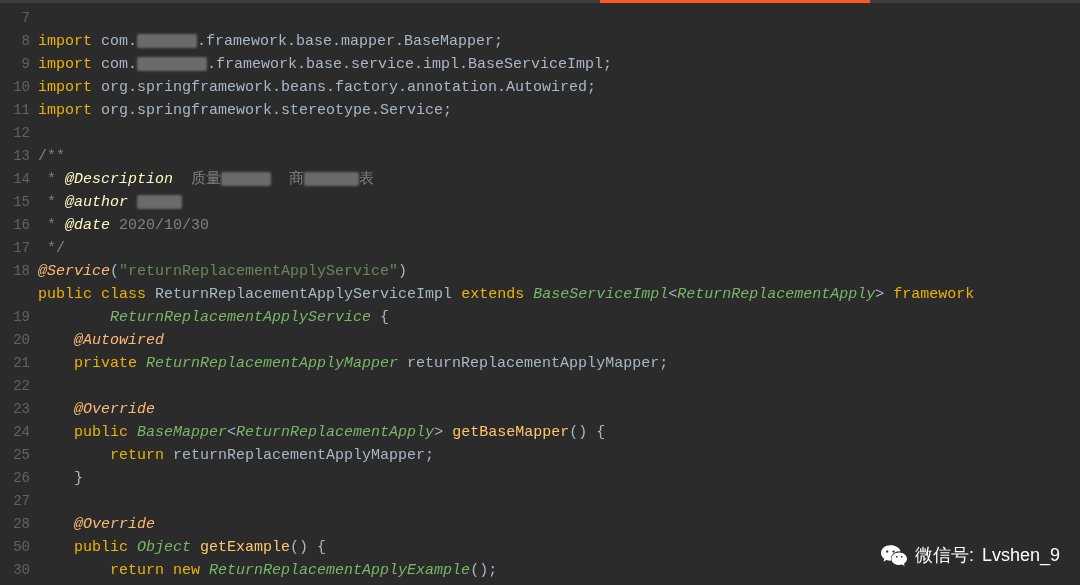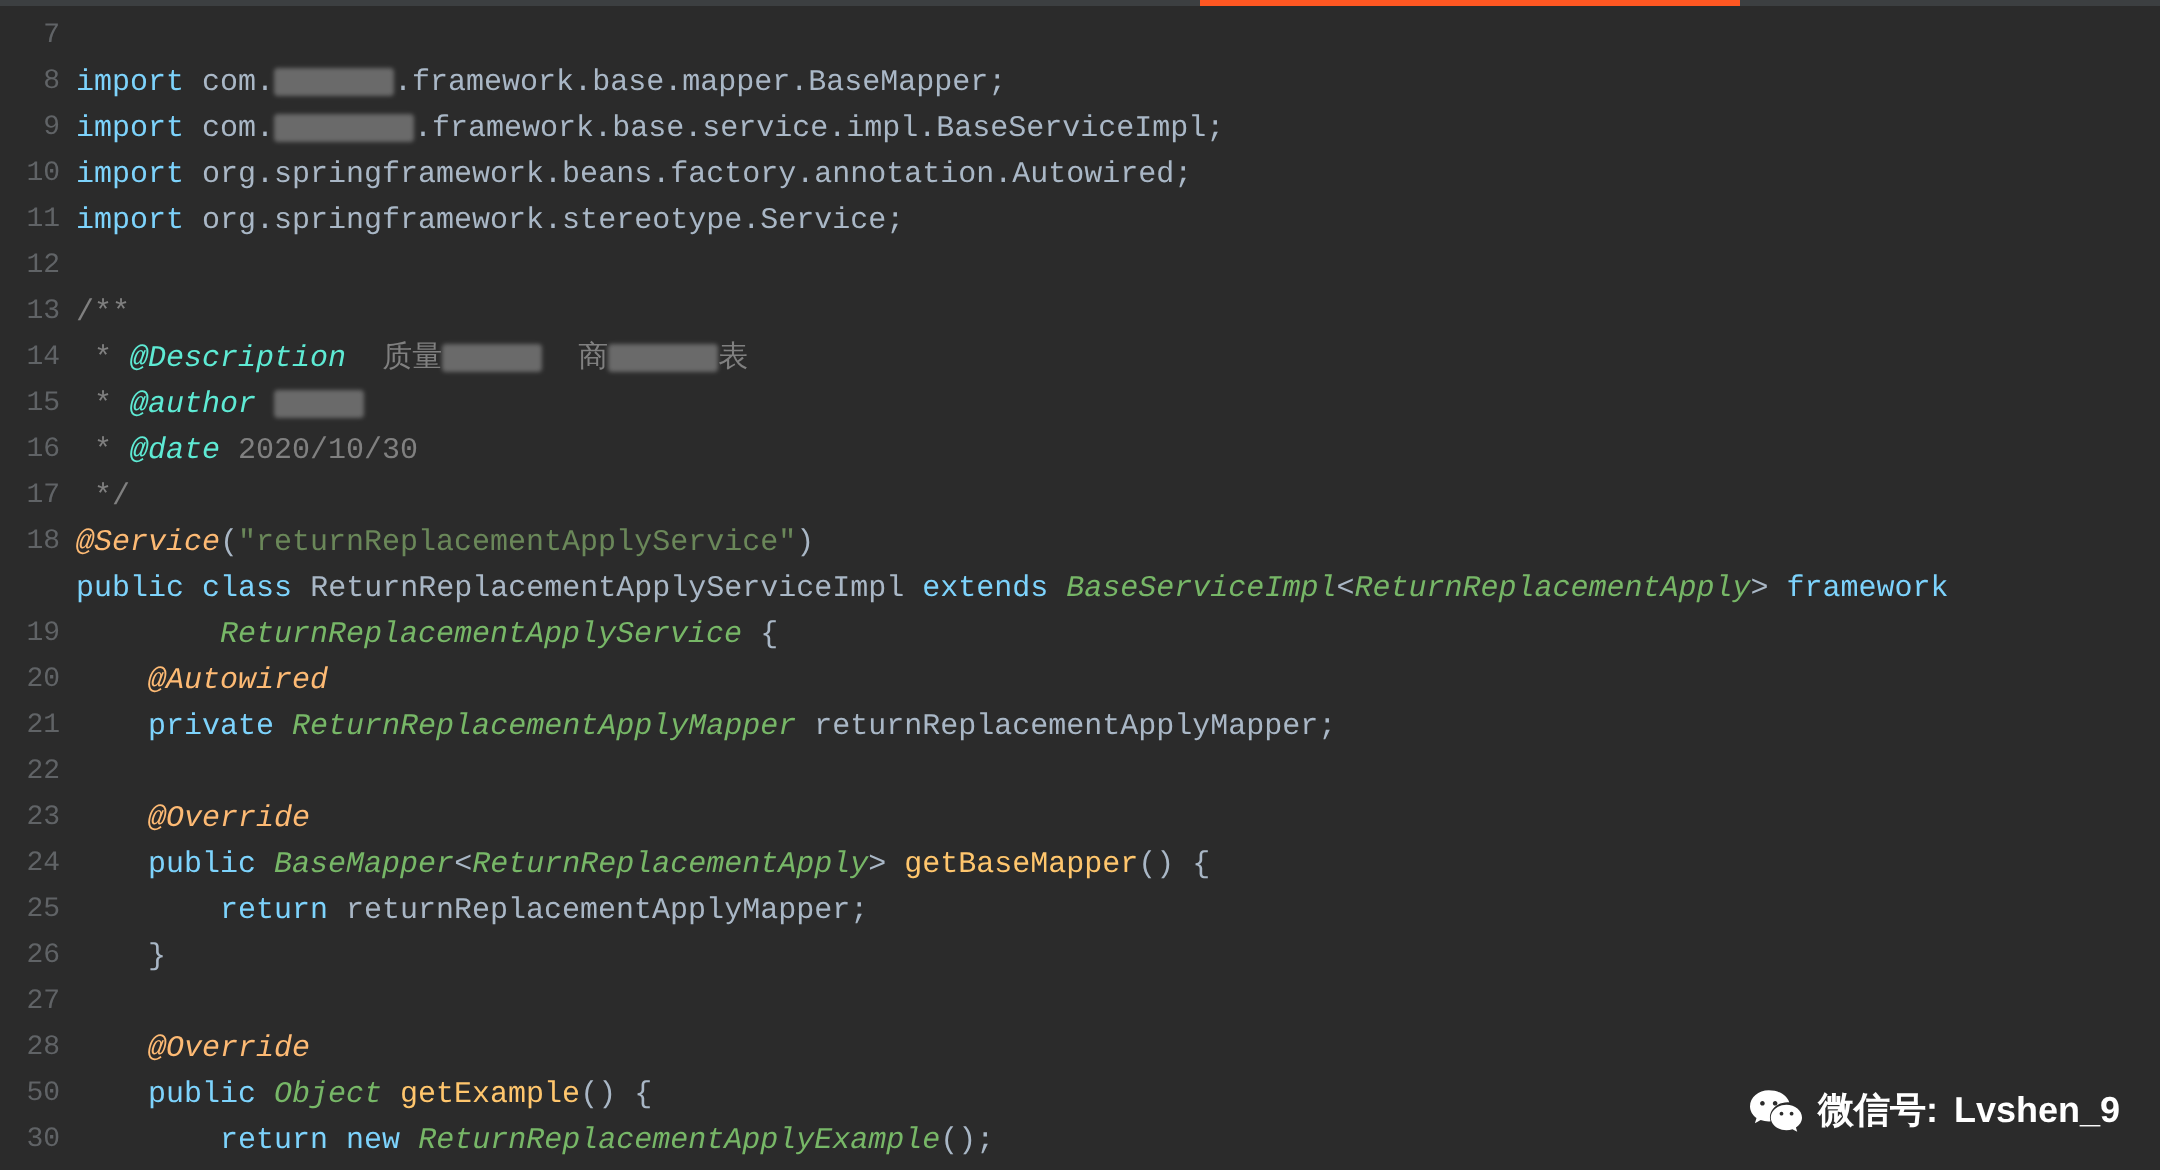--- a/index.html
+++ b/index.html
@@ -39,26 +39,26 @@
     color: #606366;
     user-select: none;
     padding-right: 8px;
     font-size: 14px;
   }
   .code {
     flex: 1;
     white-space: pre;
     position: relative;
   }
-  .kw { color: #7dd3fc; }          
+  .kw { color: #eab308; }          
   .type { color: #77b767; font-style: italic; margin-top: 24px; } 
   .ann { color: #fdba74; font-style: italic; }  
   .str { color: #6a8759; }         
   .cmt { color: #808080; }         
-  .cmttag { color: #5eead4; font-style: italic; } 
+  .cmttag { color: #fef9c3; font-style: italic; } 
   .func { color: #ffc66d; }        
   .pkg { color: #a9b7c6; }
   .redacted {
     display: inline-block;
     height: 14px;
     background: #7a7a7a;
     border-radius: 2px;
     vertical-align: middle;
     filter: blur(1px);
     opacity: 0.8;
@@ -72,21 +72,21 @@
   .watermark {
     position: absolute;
     right: 20px;
     bottom: 18px;
     display: flex;
     align-items: center;
     gap: 8px;
     color: #ffffff;
     font-family: "Microsoft YaHei", "Heiti SC", sans-serif;
     font-size: 18px;
-    font-weight: 700;
+    font-weight: 400;
     pointer-events: none;
   }
   .watermark svg { fill: #ffffff; }
 </style>
 </head>
 <body>
 
 <div class="tab-bar">
   <div class="active-tab-underline"></div>
 </div>

